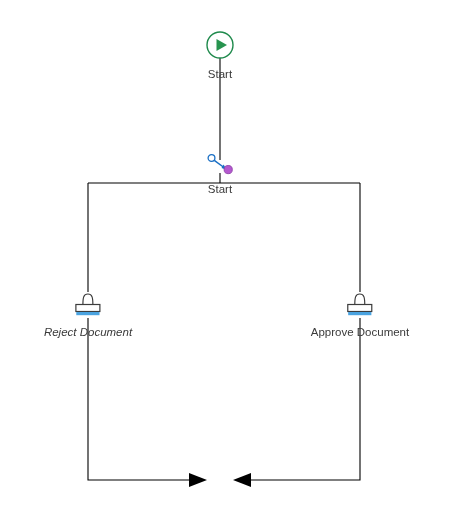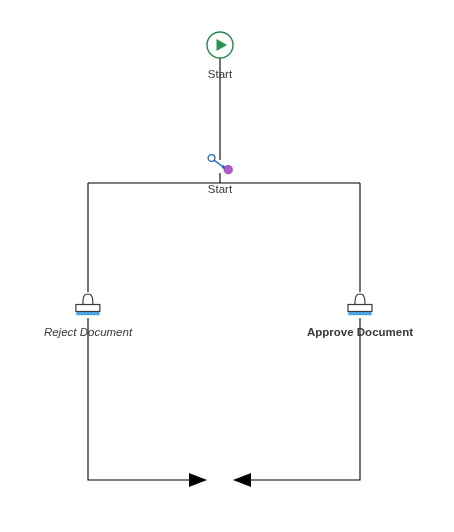--- a/index.html
+++ b/index.html
@@ -95,21 +95,21 @@
     <span class="node-icon">
       <svg width="34" height="30" viewBox="0 0 34 30" xmlns="http://www.w3.org/2000/svg">
         <path d="M 12 17 C 12 10 12.5 6 17 6 C 21.5 6 22 10 22 17" fill="#ffffff" stroke="#3c3c3c" stroke-width="1.2"></path>
         <rect x="5" y="16.5" width="24" height="7" fill="#ffffff" stroke="#3c3c3c" stroke-width="1.2"></rect>
         <rect x="5.4" y="24" width="23.2" height="3.2" fill="#4aa3e0"></rect>
       </svg>
     </span>
     <span class="node-label">Reject Document</span>
   </div>
 
-  <div class="node" style="left:360px; top:288px;font-weight:bold;">
+  <div class="node" style="left:360px; top:288px;">
     <span class="node-icon">
       <svg width="34" height="30" viewBox="0 0 34 30" xmlns="http://www.w3.org/2000/svg">
         <path d="M 12 17 C 12 10 12.5 6 17 6 C 21.5 6 22 10 22 17" fill="#ffffff" stroke="#3c3c3c" stroke-width="1.2"></path>
         <rect x="5" y="16.5" width="24" height="7" fill="#ffffff" stroke="#3c3c3c" stroke-width="1.2"></rect>
         <rect x="5.4" y="24" width="23.2" height="3.2" fill="#4aa3e0"></rect>
       </svg>
     </span>
     <span class="node-label">Approve Document</span>
   </div>
 

